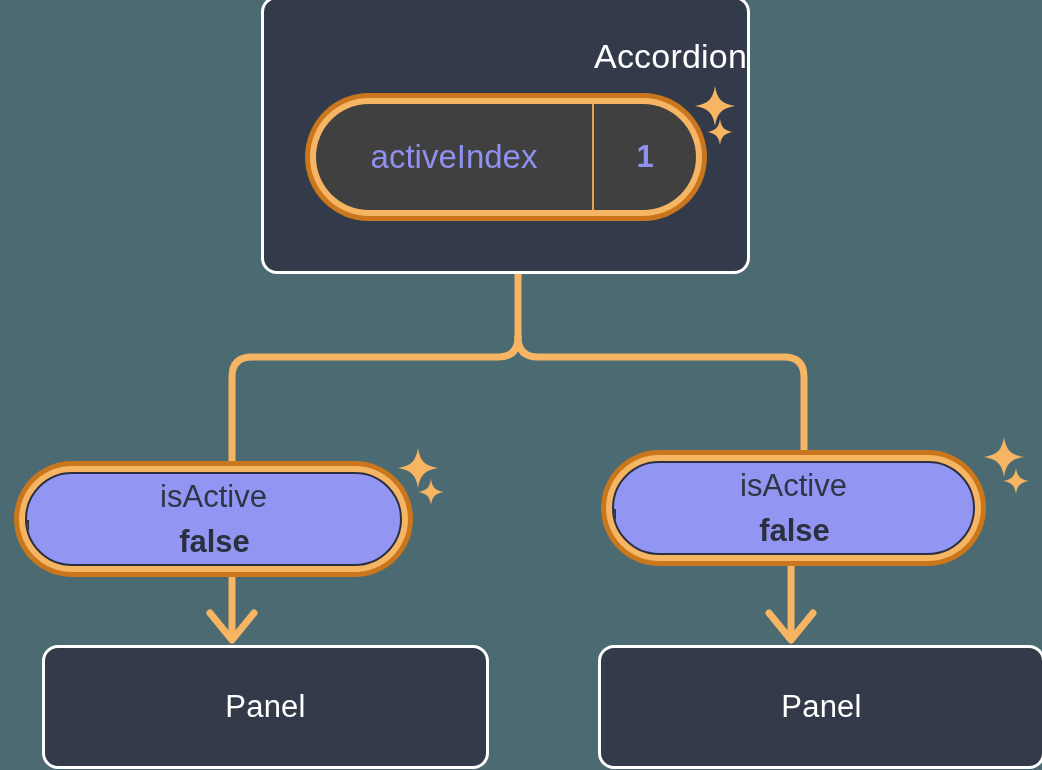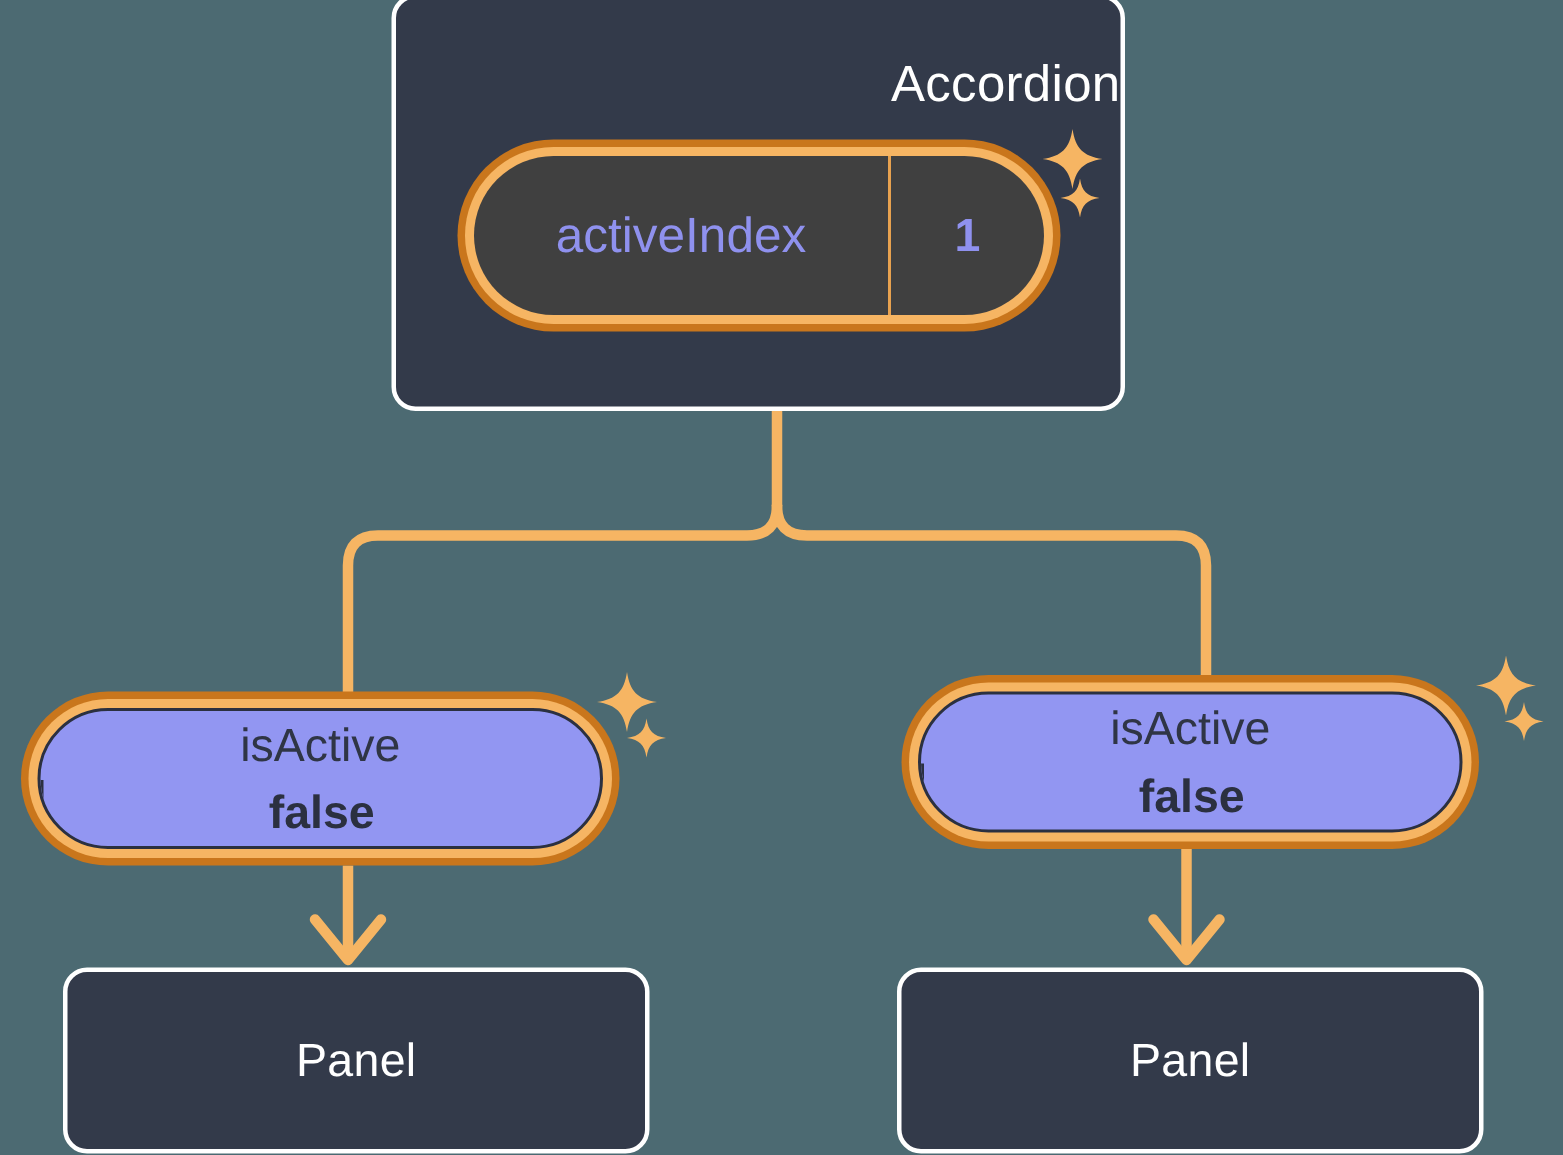--- a/index.html
+++ b/index.html
@@ -57,21 +57,21 @@
     width: 489px;
     height: 278px;
   }
   #accordion-card .card-title {
     margin-top: 38px;
     text-align: right;
   }
 
   .panel-card {
     top: 645px;
-    width: 391px;
+    width: 447px;
     height: 124px;
     display: flex;
     align-items: center;
     justify-content: center;
   }
   #panel-left  { left: 42px; }
   #panel-right { left: 598px; }
   .panel-card .card-title { font-size: 31px; }
 
   

